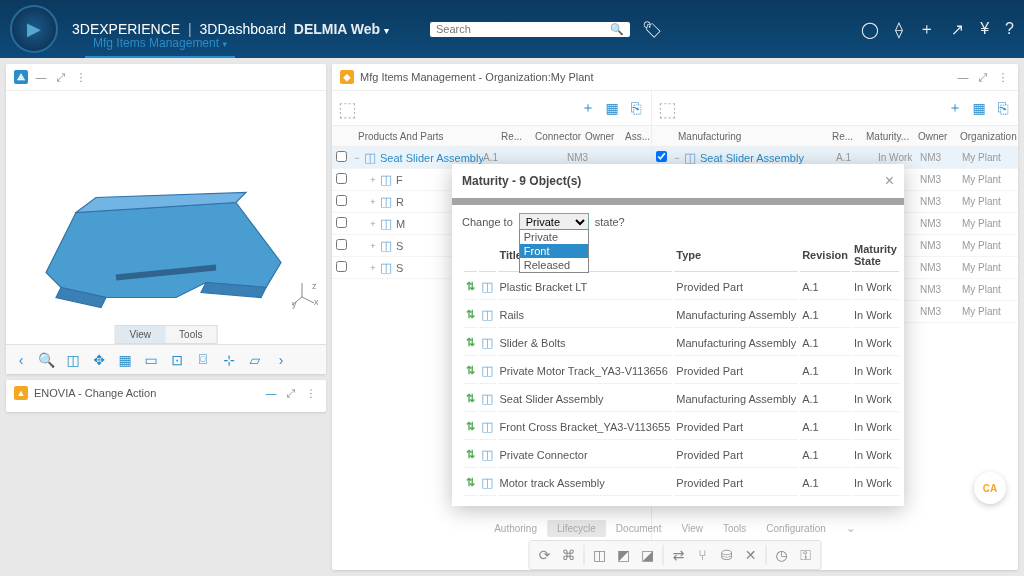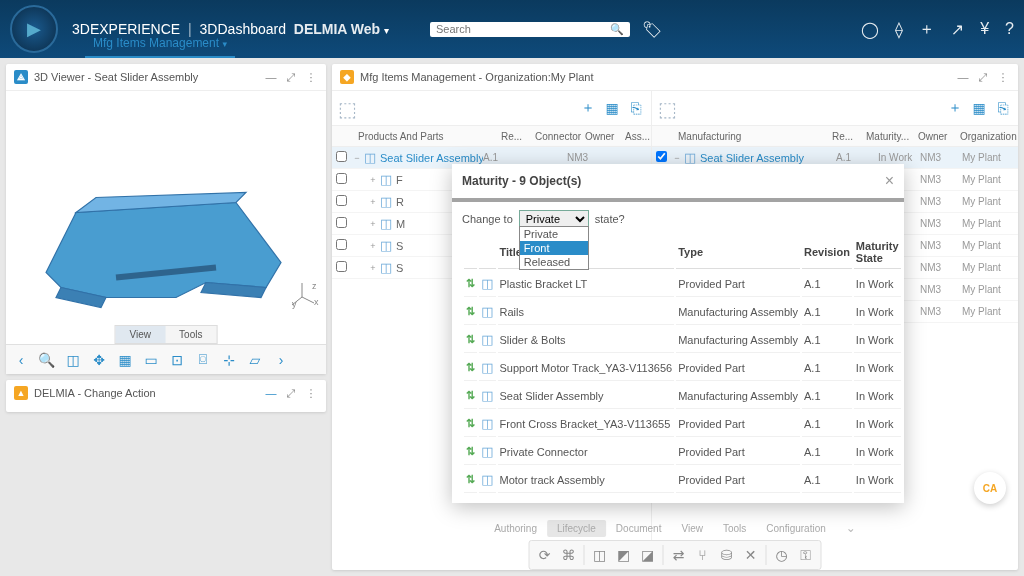--- a/index.html
+++ b/index.html
@@ -56,21 +56,21 @@
 .tree-row .sm{width:42px;font-size:10px;color:#999;white-space:nowrap;overflow:hidden}
 .indent{display:inline-block}
 .bottom-tabs{position:absolute;bottom:32px;left:50%;transform:translateX(-50%);display:flex;font-size:10px;color:#aaa;align-items:center}
 .bottom-tabs div{padding:3px 10px;cursor:pointer}
 .bottom-tabs .bt-active{background:#e6e6e6;border-radius:2px}
 .bottom-toolbar{position:absolute;bottom:0;left:50%;transform:translateX(-50%);height:30px;background:#f8f8f8;border:1px solid #e0e0e0;border-radius:3px;display:flex;align-items:center;padding:0 4px;gap:2px}
 .bottom-toolbar .tb-btn{color:#888}
 .bottom-toolbar .divider{width:1px;height:20px;background:#ddd;margin:0 2px}
 
 .dialog{position:absolute;left:452px;top:164px;width:452px;background:#fff;box-shadow:0 4px 20px rgba(0,0,0,.25);z-index:100}
-.dlg-head{padding:8px 10px;font-size:12px;font-weight:bold;color:#444;display:flex;justify-content:space-between;align-items:center;border-bottom:4px solid #a3a3a3}
+.dlg-head{padding:8px 10px;font-size:12px;font-weight:bold;color:#444;display:flex;justify-content:space-between;align-items:center;border-bottom:7px solid #a3a3a3}
 .dlg-close{font-size:16px;color:#999;cursor:pointer;font-weight:normal}
 .dlg-body{padding:8px 10px}
 .dlg-line{font-size:11px;color:#555;display:flex;align-items:center;gap:6px;margin-bottom:6px}
 .dlg-select{position:relative;display:inline-block}
 .dlg-select select{font-size:11px;border:1px solid #7a9;padding:1px 2px;width:70px}
 .dropdown{position:absolute;top:16px;left:0;width:70px;background:#fff;border:1px solid #888;z-index:10;font-size:11px}
 .dropdown div{padding:1px 4px;cursor:pointer}
 .dropdown .sel{background:#2a8cc8;color:#fff}
 .dlg-table{width:100%;font-size:11px}
 .dlg-table th{text-align:left;font-weight:bold;padding:4px 2px;border-bottom:1px solid #ddd;color:#444}
@@ -112,21 +112,20 @@
     <div class="tab-active"><span>Mfg Items Management</span> <span style="font-size:9px">▾</span></div>
   </div>
 </div>
 
 <div class="workspace">
   <div class="left-col">
 
     <div class="panel viewer-panel">
       <div class="panel-header">
         <span class="badge badge-blue">⟁</span>
-        <span class="title">3D Viewer - Seat Slider Assembly</span>
         <span class="icn">—</span>
         <span class="icn">⤢</span>
         <span class="icn">⋮</span>
       </div>
       <div class="viewer-body">
         <svg viewBox="0 0 320 240">
           <g fill="#2a8cc8" stroke="#0e5a9a" stroke-width="1.2" opacity="0.85">
             <polygon points="40,160 70,100 230,90 275,150 260,175 200,170 170,185 100,185 55,175"></polygon>
             <polygon points="70,100 90,85 240,80 230,90" fill="#5aa8e0"></polygon>
             <polygon points="55,175 100,185 95,195 50,185" fill="#1a6aa8"></polygon>
@@ -160,21 +159,21 @@
           <span class="tb-btn">⊹</span>
           <span class="tb-btn">▱</span>
           <span class="tb-btn">›</span>
         </div>
       </div>
     </div>
 
     <div class="panel change-panel">
       <div class="panel-header" style="border:none">
         <span class="badge badge-orange">▲</span>
-        <span class="title">DELMIA - Change Action</span>
+        <span class="title">ENOVIA - Change Action</span>
         <span class="icn" style="color:#2a8cc8">—</span>
         <span class="icn">⤢</span>
         <span class="icn">⋮</span>
       </div>
     </div>
   </div>
 
   <div class="right-col">
     <div class="panel mfg-panel">
       <div class="panel-header">
@@ -449,21 +448,21 @@
             <td class="mv arrow">⇅</td>
             <td class="ic">◫</td>
             <td>Slider &amp; Bolts</td>
             <td>Manufacturing Assembly</td>
             <td>A.1</td>
             <td>In Work</td>
           </tr>
           <tr>
             <td class="mv arrow">⇅</td>
             <td class="ic">◫</td>
-            <td>Support Motor Track_YA3-V113656</td>
+            <td>Private Motor Track_YA3-V113656</td>
             <td>Provided Part</td>
             <td>A.1</td>
             <td>In Work</td>
           </tr>
           <tr>
             <td class="mv arrow">⇅</td>
             <td class="ic">◫</td>
             <td>Seat Slider Assembly</td>
             <td>Manufacturing Assembly</td>
             <td>A.1</td>

